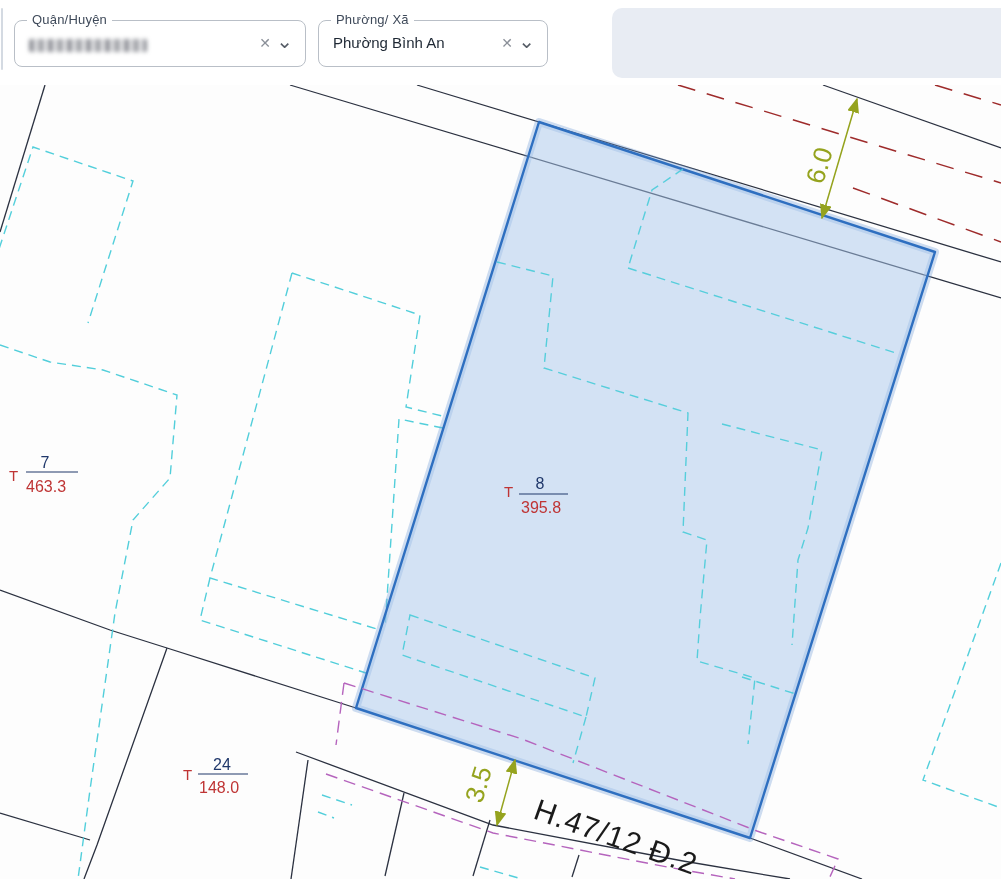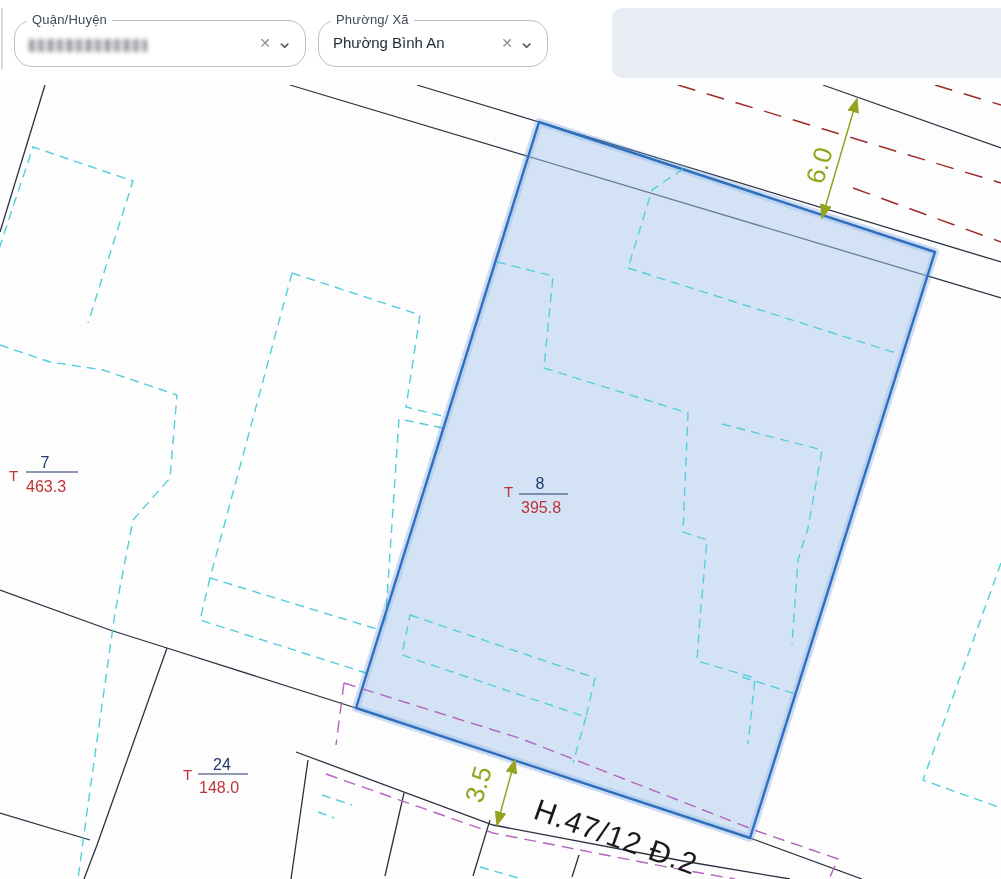--- a/index.html
+++ b/index.html
@@ -5,21 +5,21 @@
   html,body{margin:0;padding:0;width:1001px;height:879px;overflow:hidden;
     font-family:"Liberation Sans",sans-serif;background:#fff;}
   .stage{position:relative;width:1001px;height:879px;background:#fdfdfd;}
   
   .topbar{position:absolute;left:0;top:0;width:1001px;height:85px;background:#fff;z-index:5;}
   .left-panel-edge{position:absolute;left:1px;top:8px;width:2px;height:62px;
     background:#d4dae2;border-radius:2px;}
   .panel-right{position:absolute;left:612px;top:8px;width:389px;height:70px;
     background:#e8ecf3;border-radius:10px 0 0 10px;}
   .dd{position:absolute;top:20px;height:47px;background:#fff;border:1px solid #b9bfc7;
-    border-radius:18px;box-sizing:border-box;}
+    border-radius:8px;box-sizing:border-box;}
   .dd-label{position:absolute;top:-9px;left:12px;background:#fff;padding:0 5px;
     font-size:13px;color:#3f4a5a;letter-spacing:.2px;}
   .dd-value{position:absolute;left:14px;top:13px;font-size:15px;color:#1d2733;text-align:center;}
   .dd-smudge{position:absolute;left:14px;top:18px;width:118px;height:13px;border-radius:2px;
     background:repeating-linear-gradient(90deg,rgba(55,58,70,.55) 0 5px,rgba(55,58,70,.12) 5px 9px,
       rgba(55,58,70,.45) 9px 15px,rgba(55,58,70,.10) 15px 19px);
     filter:blur(2px);}
   .dd-clear{position:absolute;right:34px;top:14px;font-size:14px;color:#8a8f98;cursor:pointer;}
   .dd-chev{position:absolute;right:12px;top:8px;font-size:20px;color:#555c66;cursor:pointer;}
   

